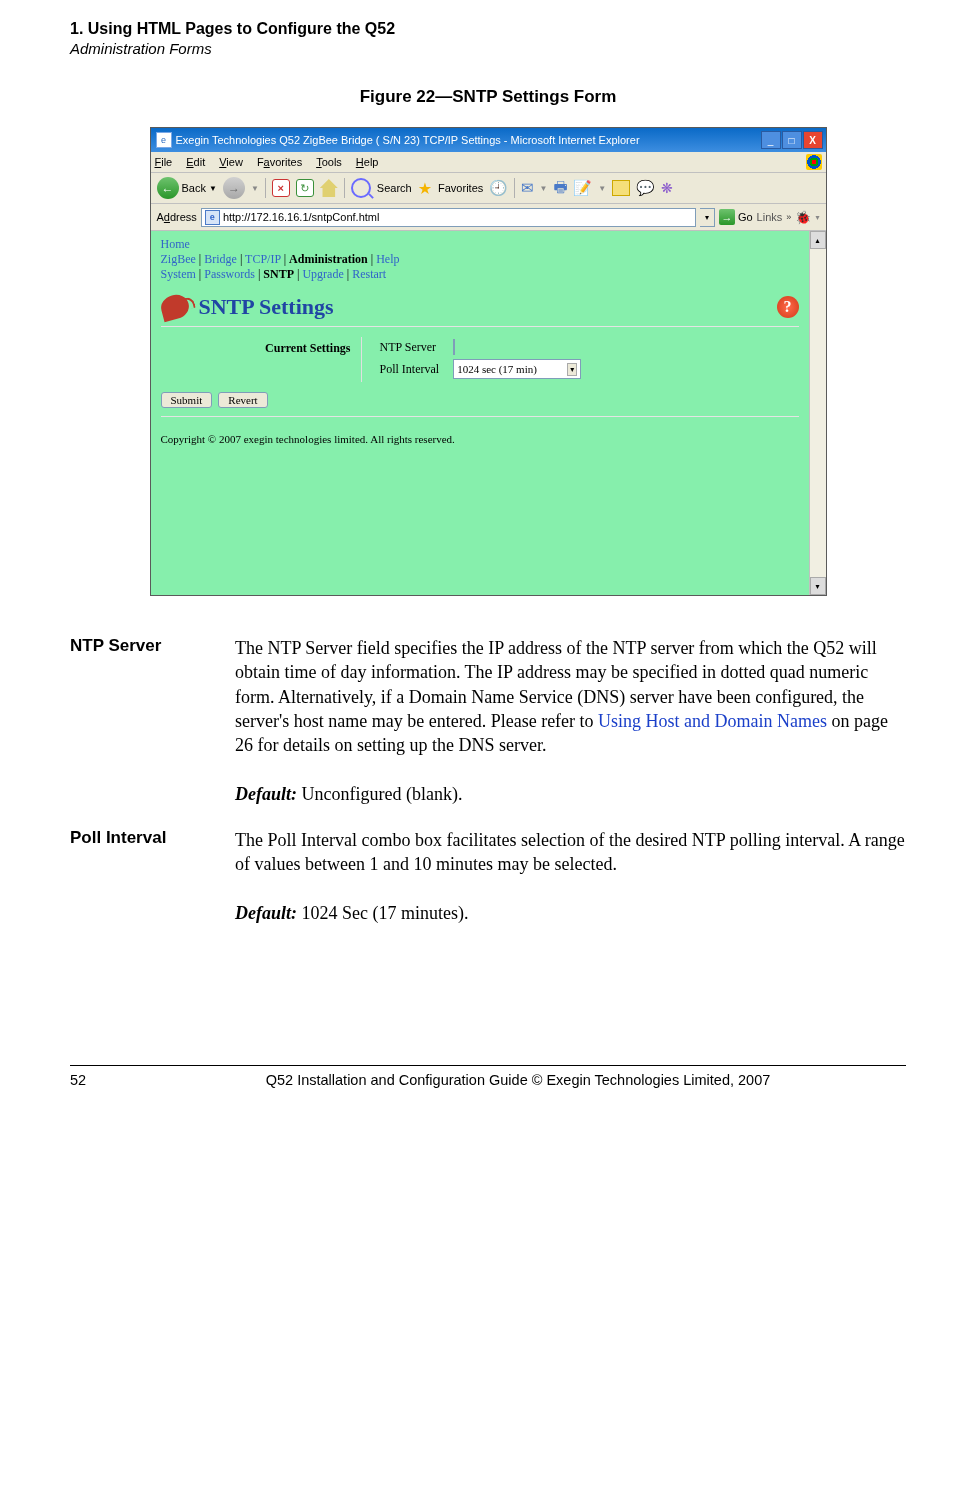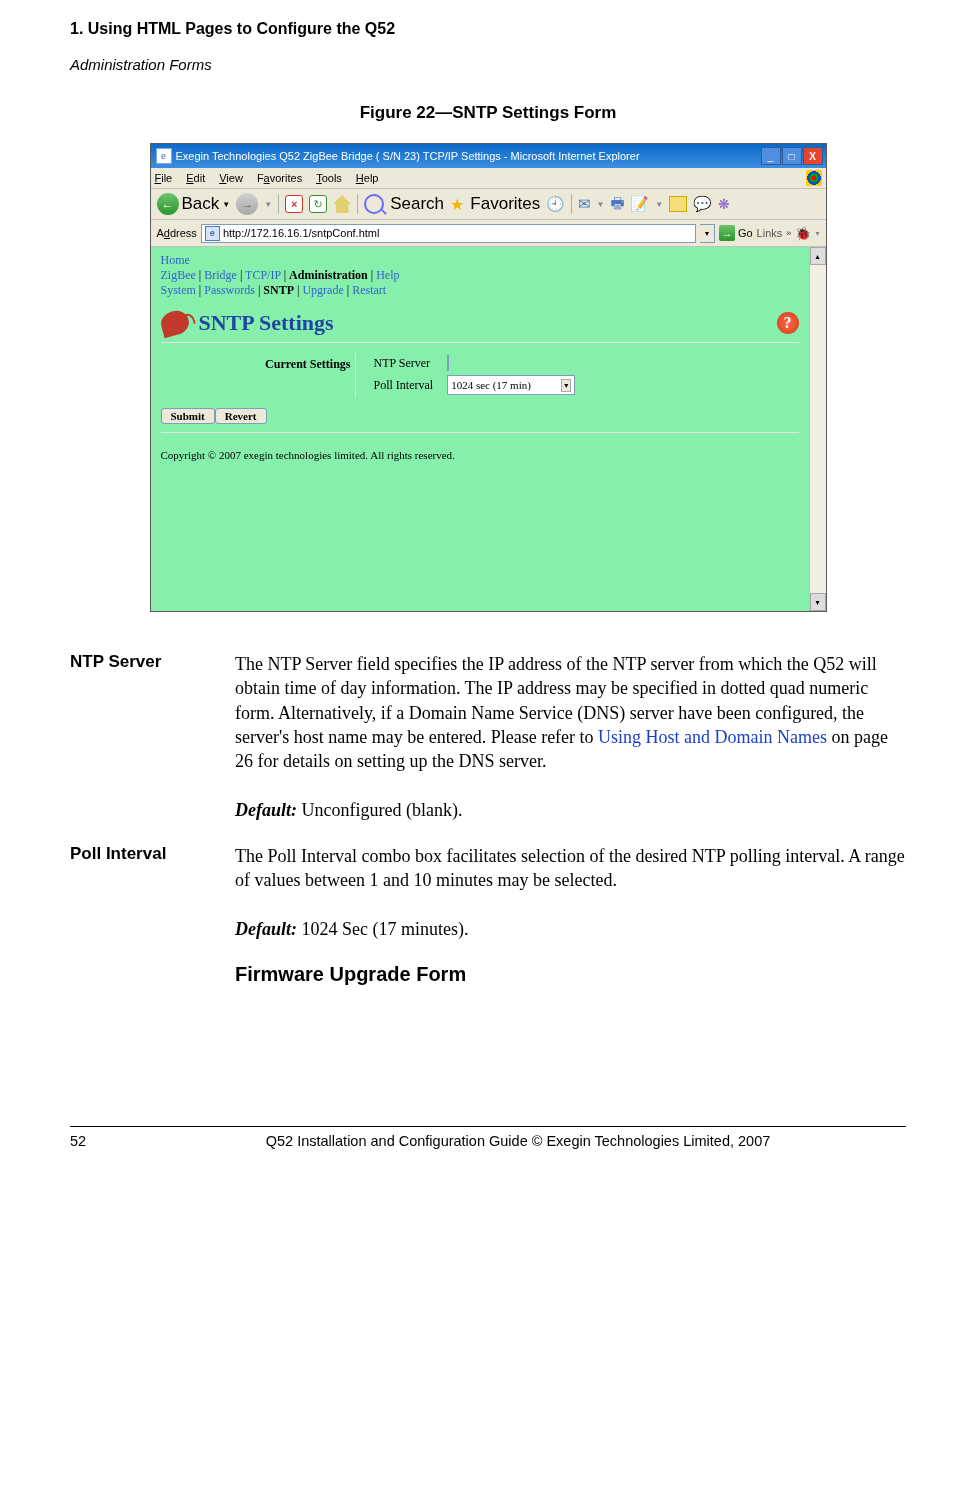--- a/index.html
+++ b/index.html
@@ -8,21 +8,21 @@
     font-family: Arial, Helvetica, sans-serif;
     background: #fff;
     width: 976px;
     color: #000;
   }
   .page {
     padding: 20px 70px 0;
     box-sizing: border-box;
   }
   .hdr-title { font-size: 16px; font-weight: bold; }
-  .hdr-sub   { font-size: 15px; font-style: italic; margin-top: 18px; }
+  .hdr-sub   { font-size: 15px; font-style: italic; margin-top: 2px; }
   .fig-caption { text-align: center; font-weight: bold; font-size: 17px; margin: 30px 0 20px; }
 
   
   .ie-window {
     width: 675px;
     margin: 0 auto 40px;
     border: 1px solid #5a5a5a;
     font-size: 11px;
     font-family: Tahoma, Arial, sans-serif;
     background: #fff;
@@ -53,21 +53,21 @@
   .toolbar {
     background:#ece9d8; border-bottom:1px solid #c0c0c0;
     display:flex; align-items:center; padding:2px 6px; gap:6px; height:26px;
   }
   .ico { width:18px; height:18px; display:inline-flex; align-items:center; justify-content:center; border-radius:3px; }
   .back-btn { display:flex; align-items:center; gap:3px; }
   .circ { width:22px; height:22px; border-radius:50%; display:flex; align-items:center; justify-content:center; color:#fff; font-size:12px;}
   .circ.green{background:linear-gradient(#6ec36e,#2a962a);}
   .circ.grey {background:linear-gradient(#d0d0d0,#a8a8a8); color:#666;}
   .sep { width:1px; height:20px; background:#b0b0b0; }
-  .tb-label{font-size:17px;}
+  .tb-label{font-size:11px;}
   .ico-stop{background:#fff;border:1px solid #cc3333;width:16px;height:16px;color:#cc3333;font-weight:bold;}
   .ico-refresh{background:#fff;border:1px solid #3a903a;width:16px;height:16px;color:#3a903a;}
   .ico-home{width:18px;height:18px;background:#e0d070; clip-path:polygon(50% 0,100% 50%,85% 50%,85% 100%,15% 100%,15% 50%,0 50%);}
   .ico-search{width:16px;height:16px;border:2px solid #6a6aff;border-radius:50%;position:relative;}
   .ico-search::after{content:'';position:absolute;width:6px;height:2px;background:#6a6aff;right:-5px;bottom:-1px;transform:rotate(45deg);}
   .ico-star{color:#f5b400;font-size:16px;}
   .ico-blue{color:#4a7ac8;font-size:15px;}
   .addrbar{
     background:#ece9d8; border-bottom:1px solid #c0c0c0;
     display:flex; align-items:center; padding:2px 6px; gap:4px; height:22px;
@@ -90,27 +90,27 @@
   .sb-btn{height:16px;background:#ddd;border:1px solid #aaa;display:flex;align-items:center;justify-content:center;font-size:8px;}
   .sb-track{flex:1;background:#f1efe2;}
   .navline a{color:#3164c9;text-decoration:none;}
   .navline b{font-weight:bold;}
   .sntp-head {display:flex; align-items:center; gap:10px; margin:12px 0 6px;}
   .sntp-logo {width:28px;height:24px;background:#c13a2b;border-radius:50% 50% 50% 0;transform:rotate(-15deg);position:relative;}
   .sntp-logo::after{content:'';position:absolute;right:-6px;top:6px;width:10px;height:10px;border:2px solid #c13a2b;border-left:none;border-bottom:none;border-radius:0 8px 0 0;}
   .sntp-title{color:#2045a4;font-family:'Times New Roman',serif;font-size:22px;font-weight:bold;}
   .help-q {margin-left:auto; width:22px;height:22px;border-radius:50%;background:radial-gradient(#ff6a4a,#d23a18);color:#fff;display:flex;align-items:center;justify-content:center;font-weight:bold;font-family:'Times New Roman',serif;font-size:16px;}
   .settings-row{display:flex;align-items:flex-start;margin:10px 0 8px;padding-left:70px;}
-  .cs-label{font-weight:bold;width:120px;text-align:right;padding-right:4px;padding-top:4px;}
+  .cs-label{font-weight:bold;width:120px;text-align:right;padding-right:10px;padding-top:4px;}
   .cs-fields{border-left:1px solid #e0e0e0;padding-left:10px;}
   .cs-fields table td{padding:1px 6px;font-size:12px;}
   .ntp-input{border:1px solid #7f9db9;width:160px;height:16px;}
   .poll-select{border:1px solid #7f9db9;width:120px;height:18px;display:inline-flex;align-items:center;justify-content:space-between;padding:0 3px;font-size:11px;background:#fff;}
   .poll-select span:last-child{font-size:8px;background:#ece9d8;border:1px solid #aaa;padding:1px 2px;}
-  .sm-btns{margin-top:10px;display:flex;gap:0;font-weight:bold;}
+  .sm-btns{margin-top:10px;display:flex;gap:6px;}
   .sm-btn{border:1px solid #7f9db9;background:#ece9d8;padding:1px 9px;font-size:11px;border-radius:3px;}
   .copyright{font-size:11px;margin-top:16px;}
   .statusbar{
     background:#ece9d8;border-top:1px solid #c0c0c0;display:flex;
     align-items:center;height:18px;font-size:11px;
   }
   .sb-cell{border-right:1px solid #c0c0c0;height:100%;display:flex;align-items:center;padding:0 6px;}
   .sb-icon-e{width:13px;height:13px;border:1px solid #aaa;border-radius:2px;}
   .sb-spacer{flex:1;border-right:1px solid #c0c0c0;height:100%;}
   .sb-inet{display:flex;align-items:center;gap:5px;padding:0 8px;}
@@ -281,19 +281,18 @@
 
   <div class="def-row">
     <div class="def-term">Poll Interval</div>
     <div class="def-body">
       <span>The Poll Interval combo box facilitates selection of the desired NTP polling interval. A range of values between 1 and 10 minutes may be selected.</span>
       <br><br>
       <span class="dflt">Default:</span><span> 1024 Sec (17 minutes).</span>
     </div>
   </div>
 
-  <div class="h2">Firmware Upgrade Form</div>
 
   <div class="footer">
     <span class="pno">52</span>
     <span class="ftxt">Q52 Installation and Configuration Guide  © Exegin Technologies Limited, 2007</span>
   </div>
 </div>
 
 </body></html>

